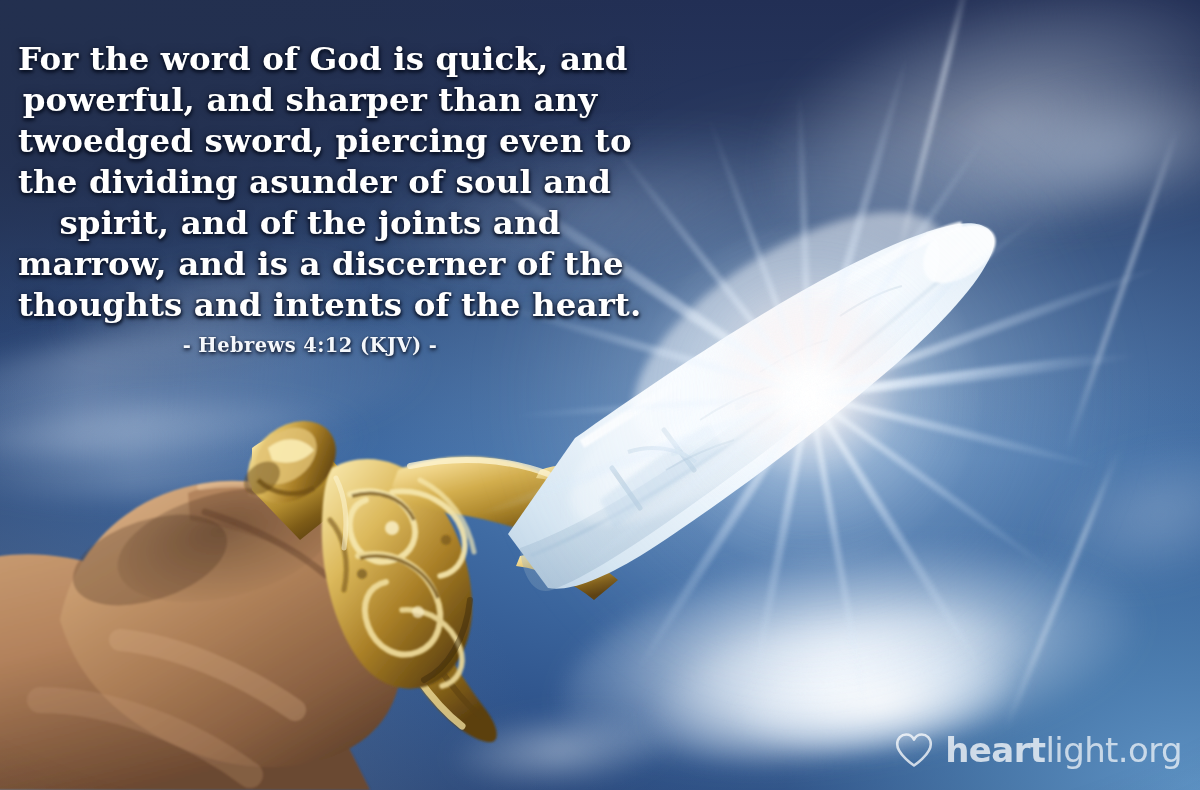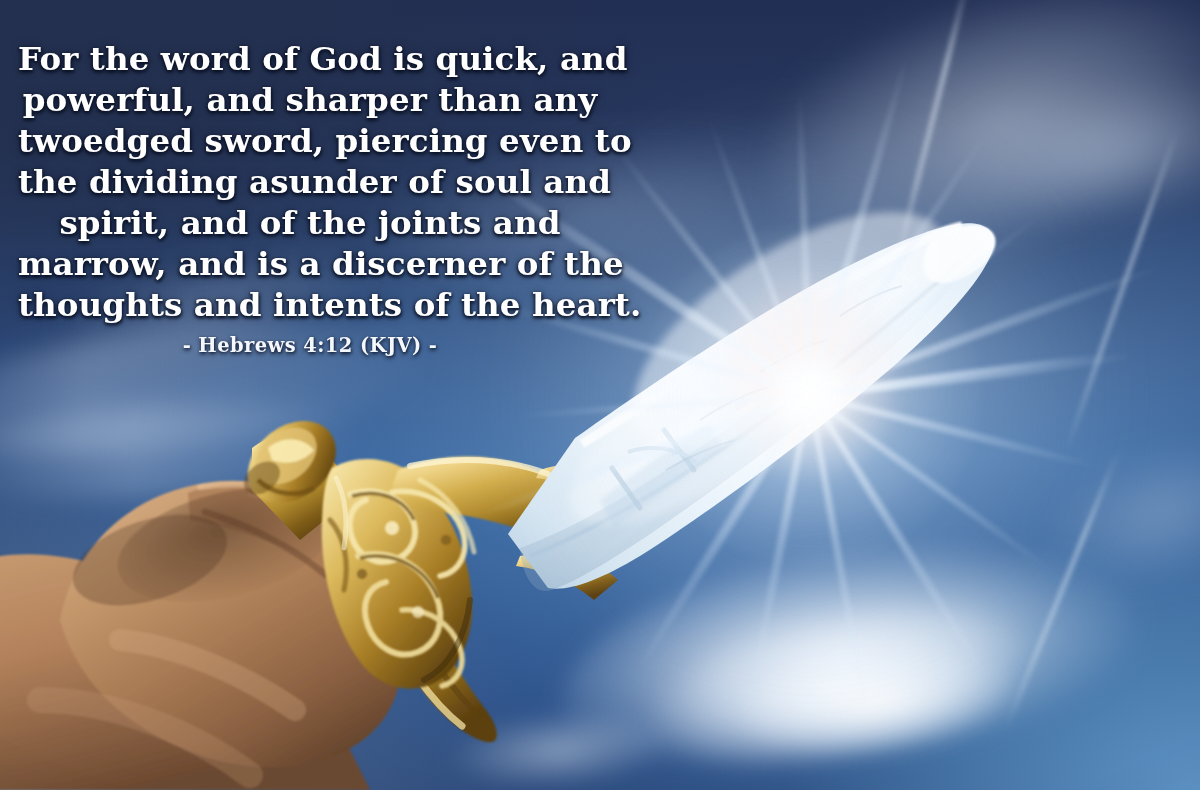--- a/index.html
+++ b/index.html
@@ -512,15 +512,25 @@
       <span class="ln">powerful, and sharper than any</span>
       <span class="ln">twoedged sword, piercing even to</span>
       <span class="ln">the dividing asunder of soul and</span>
       <span class="ln">spirit, and of the joints and</span>
       <span class="ln">marrow, and is a discerner of the</span>
       <span class="ln">thoughts and intents of the heart.</span>
     </div>
     <div id="verse-ref">- Hebrews 4:12 (KJV) -</div>
   </div>
 
+  <div id="logo">
+    <svg id="heart-icon" width="40" height="36" viewBox="0 0 40 36">
+      <path d="M20 33.5 C 20 33.5 3.2 22.2 3.2 12.2 C 3.2 6.4 7.4 2.5 12.2 2.5
+               C 15.8 2.5 18.6 4.7 20 7.6 C 21.4 4.7 24.2 2.5 27.8 2.5
+               C 32.6 2.5 36.8 6.4 36.8 12.2 C 36.8 22.2 20 33.5 20 33.5 Z" fill="none" stroke="#ffffff" stroke-width="2.6" stroke-linejoin="round"></path>
+    </svg>
+    <div id="logo-word">
+      <span class="b">heart</span><span class="l">light.org</span>
+    </div>
+  </div>
 
   <div class="vignette"></div>
 </div>
 
 </body></html>

